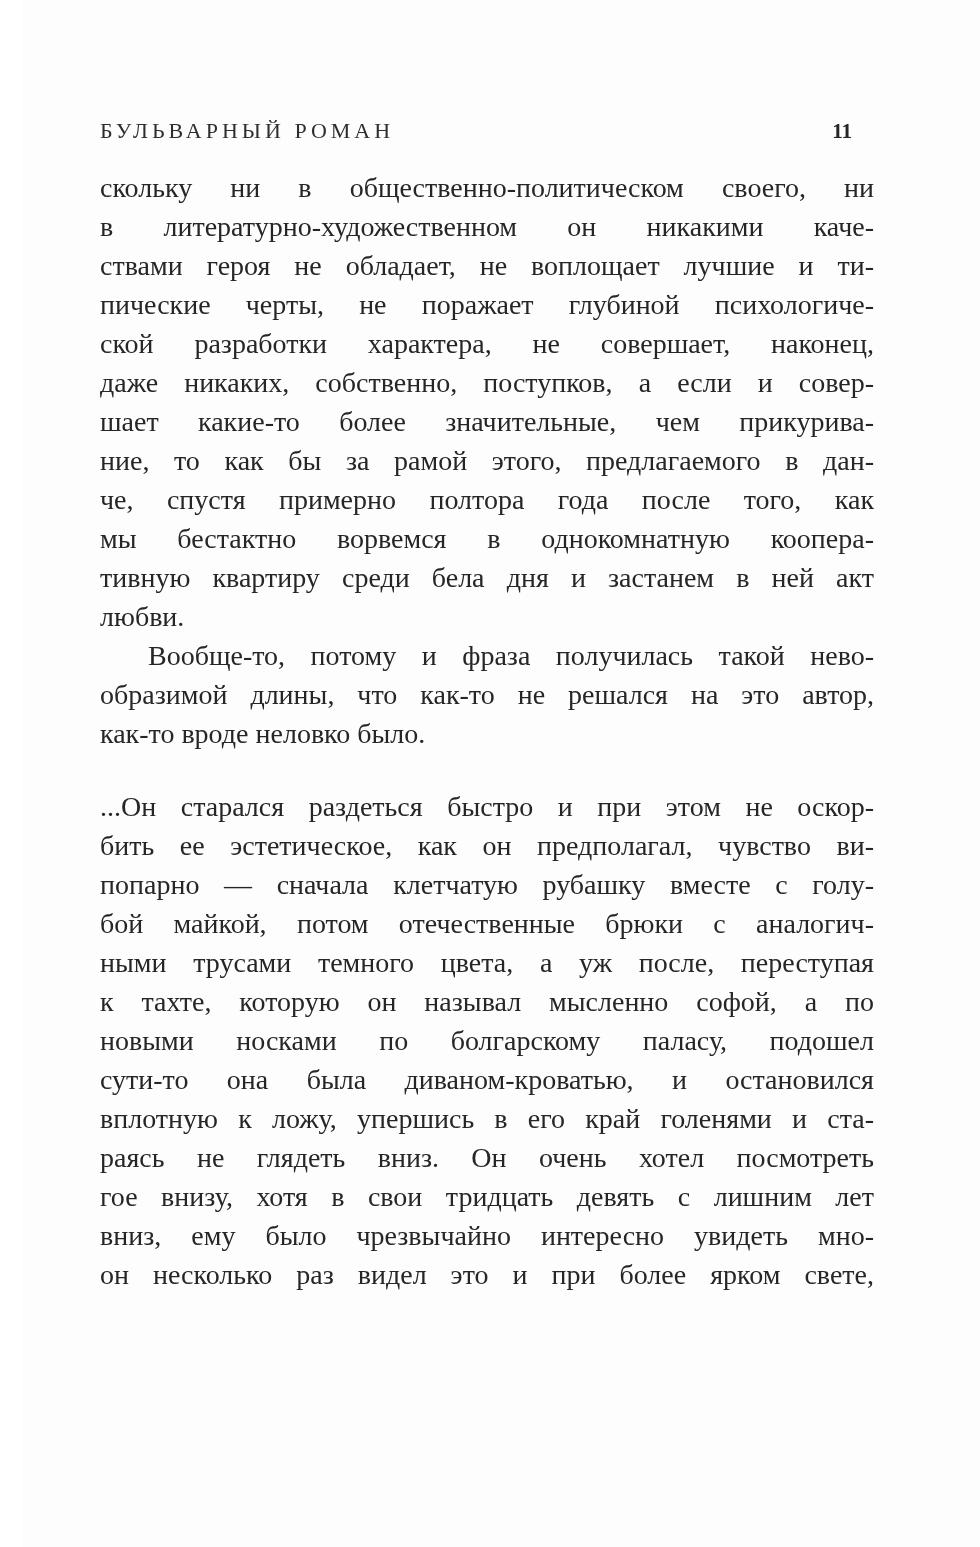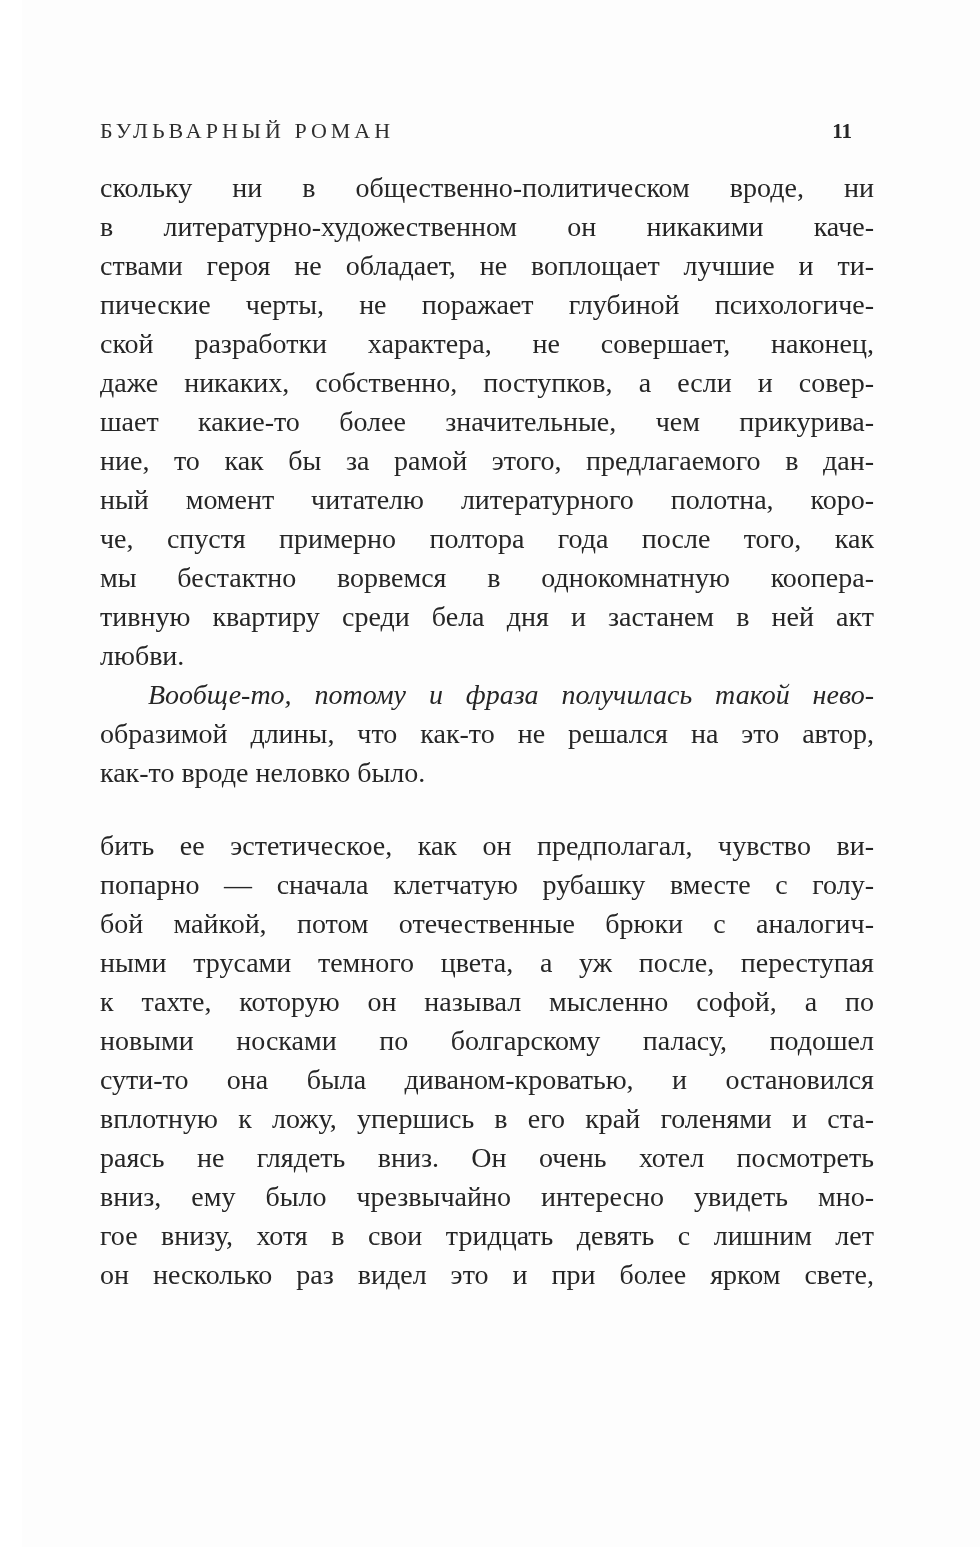--- a/index.html
+++ b/index.html
@@ -51,58 +51,57 @@
     text-align: justify;
     text-align-last: justify;
     -moz-text-align-last: justify;
   }
   .line.plain {
     text-align-last: left;
     -moz-text-align-last: left;
   }
   .line.indent {
     text-indent: 48px;
-    font-style: italic;
   }
   .spacer {
     height: 34px;
   }
 </style>
 </head>
 <body>
 
 <div class="page">
   <div class="running-header">
     <span class="running-title">БУЛЬВАРНЫЙ РОМАН</span>
     <span class="page-number">11</span>
   </div>
   <div class="body-text">
-      <div class="line">скольку ни в общественно-политическом вроде, ни</div>
+      <div class="line">скольку ни в общественно-политическом своего, ни</div>
       <div class="line">в литературно-художественном он никакими каче-</div>
       <div class="line">ствами героя не обладает, не воплощает лучшие и ти-</div>
       <div class="line">пические черты, не поражает глубиной психологиче-</div>
       <div class="line">ской разработки характера, не совершает, наконец,</div>
       <div class="line">даже никаких, собственно, поступков, а если и совер-</div>
       <div class="line">шает какие-то более значительные, чем прикурива-</div>
       <div class="line">ние, то как бы за рамой этого, предлагаемого в дан-</div>
-      <div class="line">ный момент читателю литературного полотна, коро-</div>
       <div class="line">че, спустя примерно полтора года после того, как</div>
       <div class="line">мы бестактно ворвемся в однокомнатную коопера-</div>
       <div class="line">тивную квартиру среди бела дня и застанем в ней акт</div>
       <div class="line plain">любви.</div>
       <div class="line indent">Вообще-то, потому и фраза получилась такой нево-</div>
       <div class="line">образимой длины, что как-то не решался на это автор,</div>
       <div class="line plain">как-то вроде неловко было.</div>
       <div class="spacer"></div>
+      <div class="line">...Он старался раздеться быстро и при этом не оскор-</div>
       <div class="line">бить ее эстетическое, как он предполагал, чувство ви-</div>
       <div class="line">попарно — сначала клетчатую рубашку вместе с голу-</div>
       <div class="line">бой майкой, потом отечественные брюки с аналогич-</div>
       <div class="line">ными трусами темного цвета, а уж после, переступая</div>
       <div class="line">к тахте, которую он называл мысленно софой, а по</div>
       <div class="line">новыми носками по болгарскому паласу, подошел</div>
       <div class="line">сути-то она была диваном-кроватью, и остановился</div>
       <div class="line">вплотную к ложу, упершись в его край голенями и ста-</div>
       <div class="line">раясь не глядеть вниз. Он очень хотел посмотреть</div>
+      <div class="line">гое внизу, хотя в свои тридцать девять с лишним лет</div>
       <div class="line">вниз, ему было чрезвычайно интересно увидеть мно-</div>
-      <div class="line">гое внизу, хотя в свои тридцать девять с лишним лет</div>
       <div class="line">он несколько раз видел это и при более ярком свете,</div>
     </div>
 </div>
 
 </body></html>

